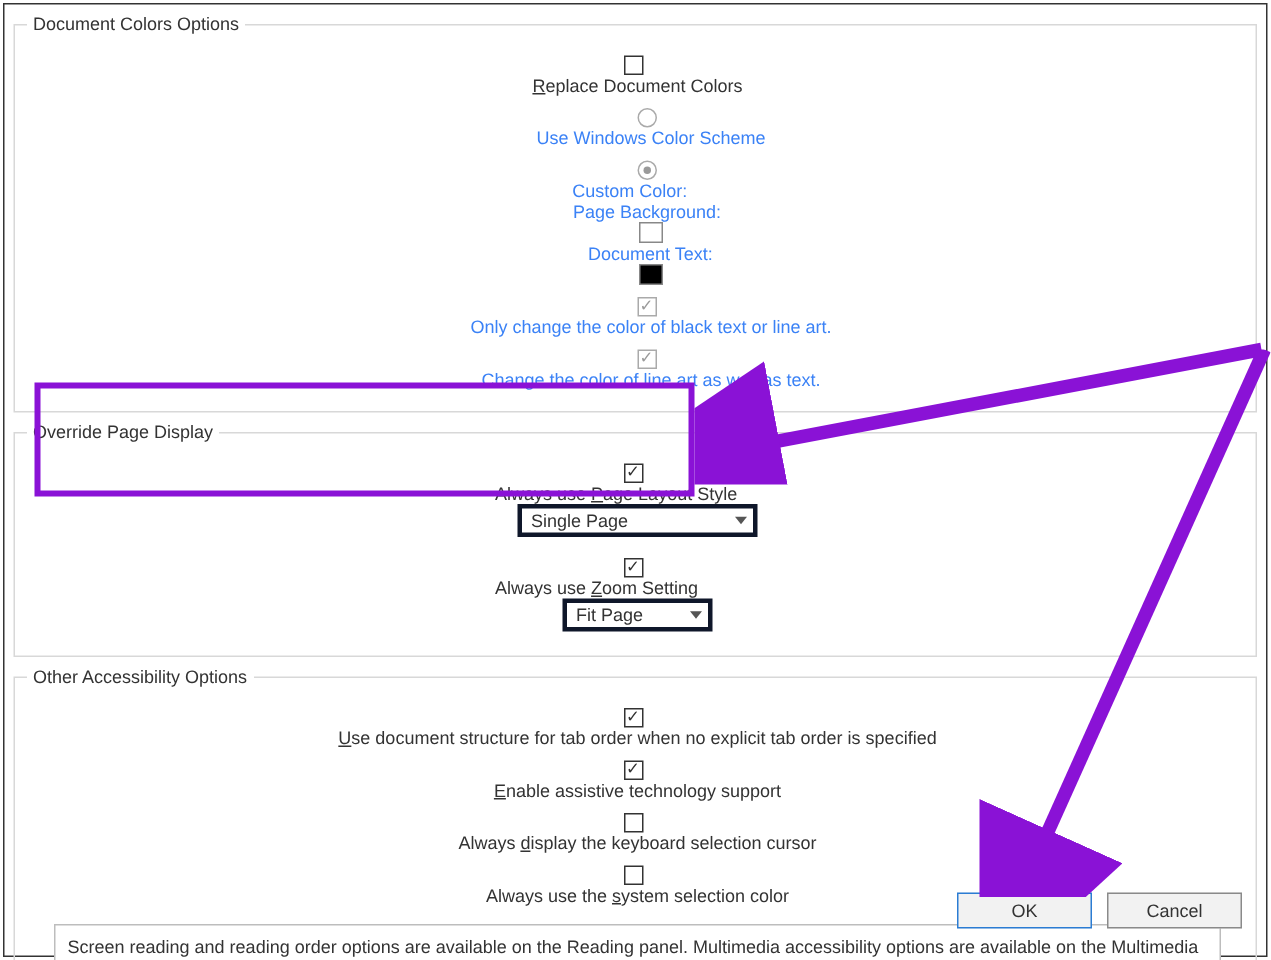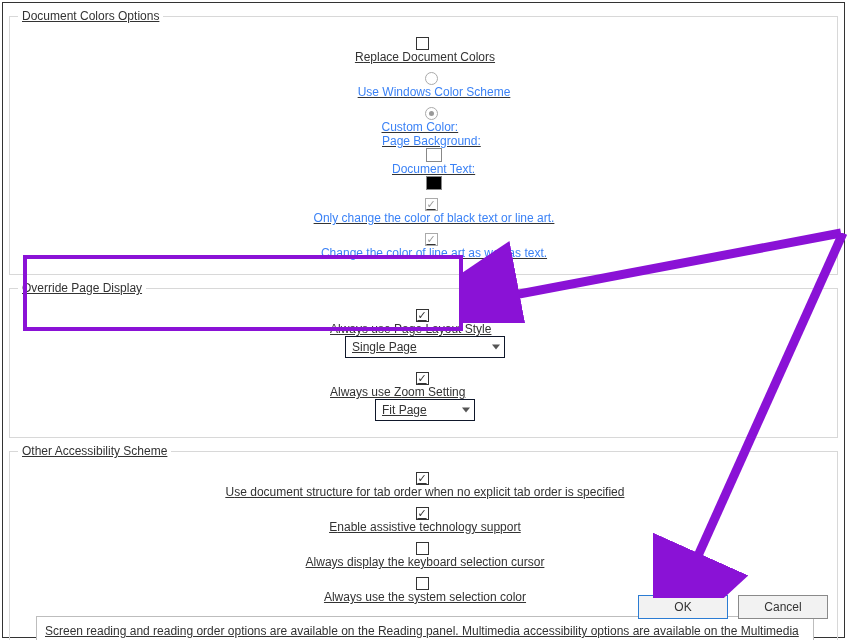--- a/index.html
+++ b/index.html
@@ -22,21 +22,20 @@
   }
   .inner {
     position: absolute;
     left: 4px; top: 0; right: 4px; bottom: 4px;
   }
   fieldset.group {
     border: 1px solid #d8d8d8;
     margin: 6px 2px 0 2px;
     padding: 6px 21px 10px 10px;
     position: relative;
-    text-decoration: underline;
   }
   fieldset.group > legend {
     font-size: 12px;
     color: #333;
     padding: 0 4px;
     margin-left: -2px;
   }
   .row {
     display: flex;
     align-items: center;
@@ -79,21 +78,21 @@
   .disabled-text { color: #3b82f6; }
   .swatch {
     width: 16px; height: 14px;
     border: 1px solid #888;
     display: inline-block;
   }
   .swatch.white { background: #fff; }
   .swatch.black { background: #000; }
   .combo {
     height: 22px;
-    border: 1px solid #0f172a;
+    border: 3px solid #0f172a;
     background: #fff;
     display: inline-flex; align-items: center;
     padding: 0 18px 0 6px;
     position: relative;
     font-size: 12px;
     color: #333;
   }
   .combo.disabled { background: #c7c7c7; color:#c7c7c7; border-color:#aaa; }
   .combo .caret {
     position: absolute; right: 4px; top: 50%;
@@ -198,21 +197,21 @@
       <span class="chk checked"></span>
       <span class="lab" style="width:190px"><span>Always use </span><span class="u">Z</span><span>oom Setting</span></span>
       <span class="combo" style="width:100px">
             <span>Fit Page</span>
             <span class="caret"></span>
           </span>
     </div>
   </fieldset>
 
   <fieldset class="group" style="padding-bottom:14px">
-    <legend>Other Accessibility Scheme</legend>
+    <legend>Other Accessibility Options</legend>
 
     <div class="row">
       <span class="chk checked"></span>
       <span class="lab"><span class="u">U</span><span>se document structure for tab order when no explicit tab order is specified</span></span>
     </div>
     <div class="row">
       <span class="chk checked"></span>
       <span class="lab"><span class="u">E</span><span>nable assistive technology support</span></span>
     </div>
     <div class="row">

